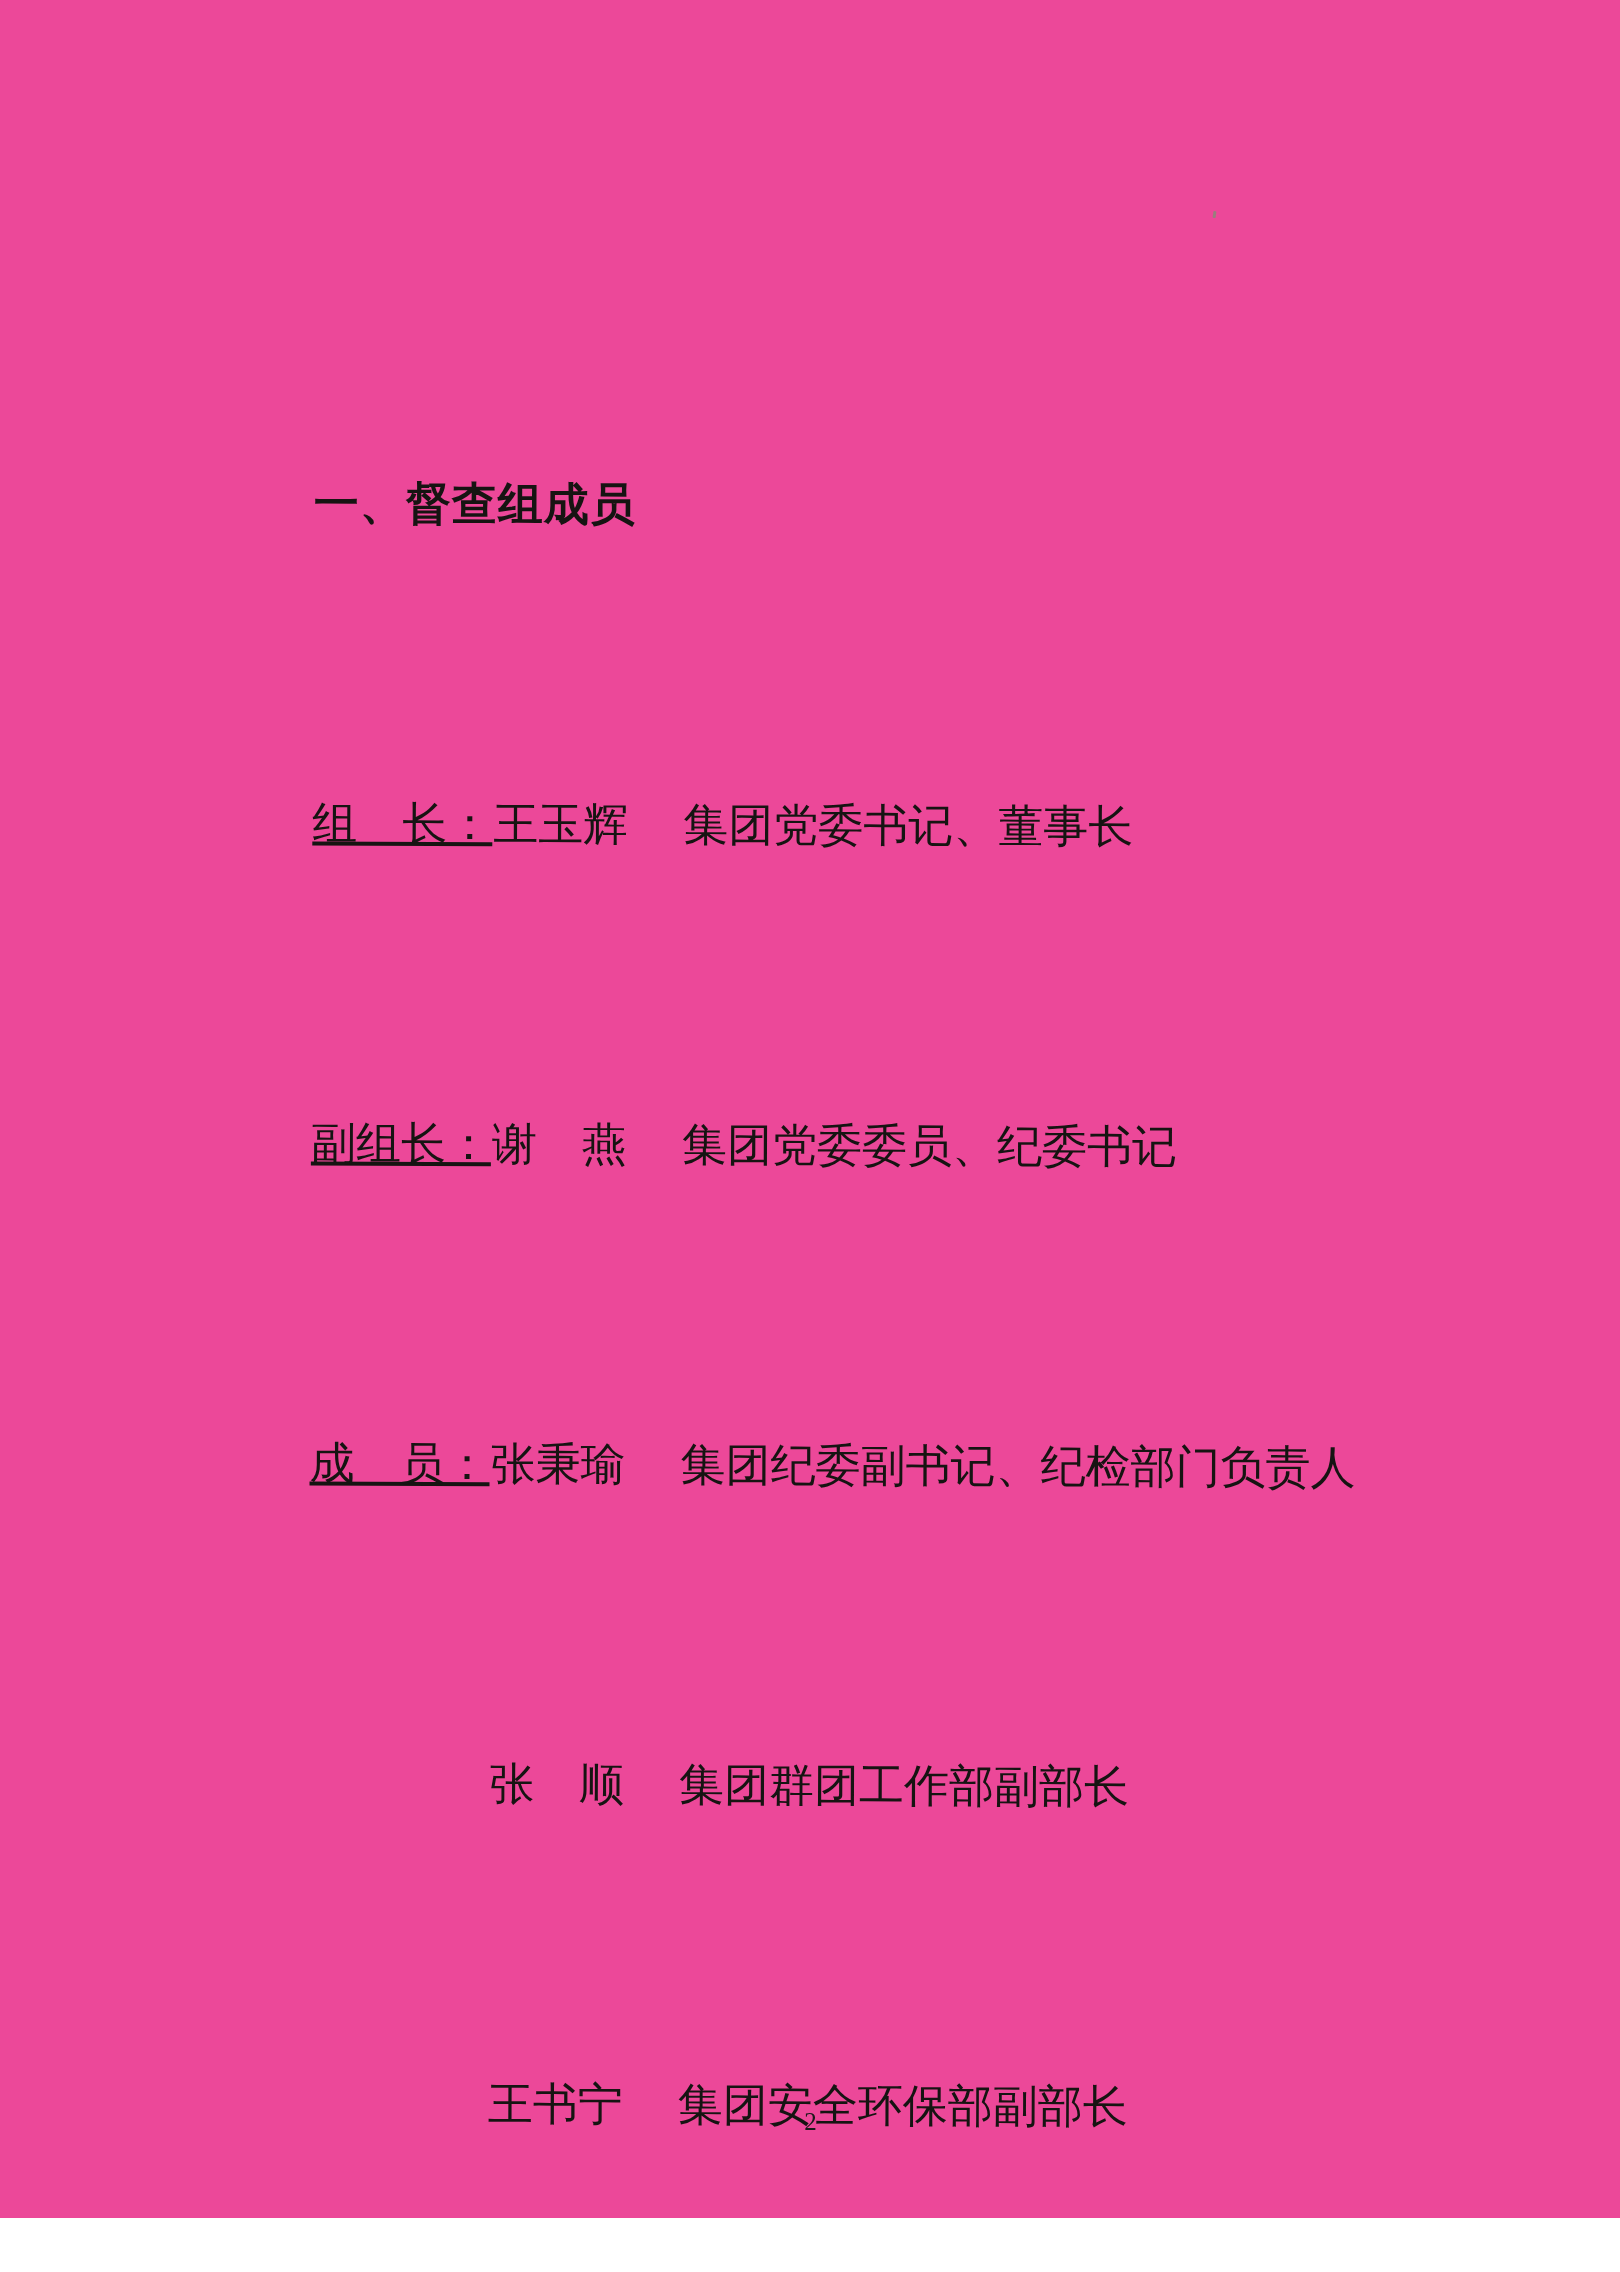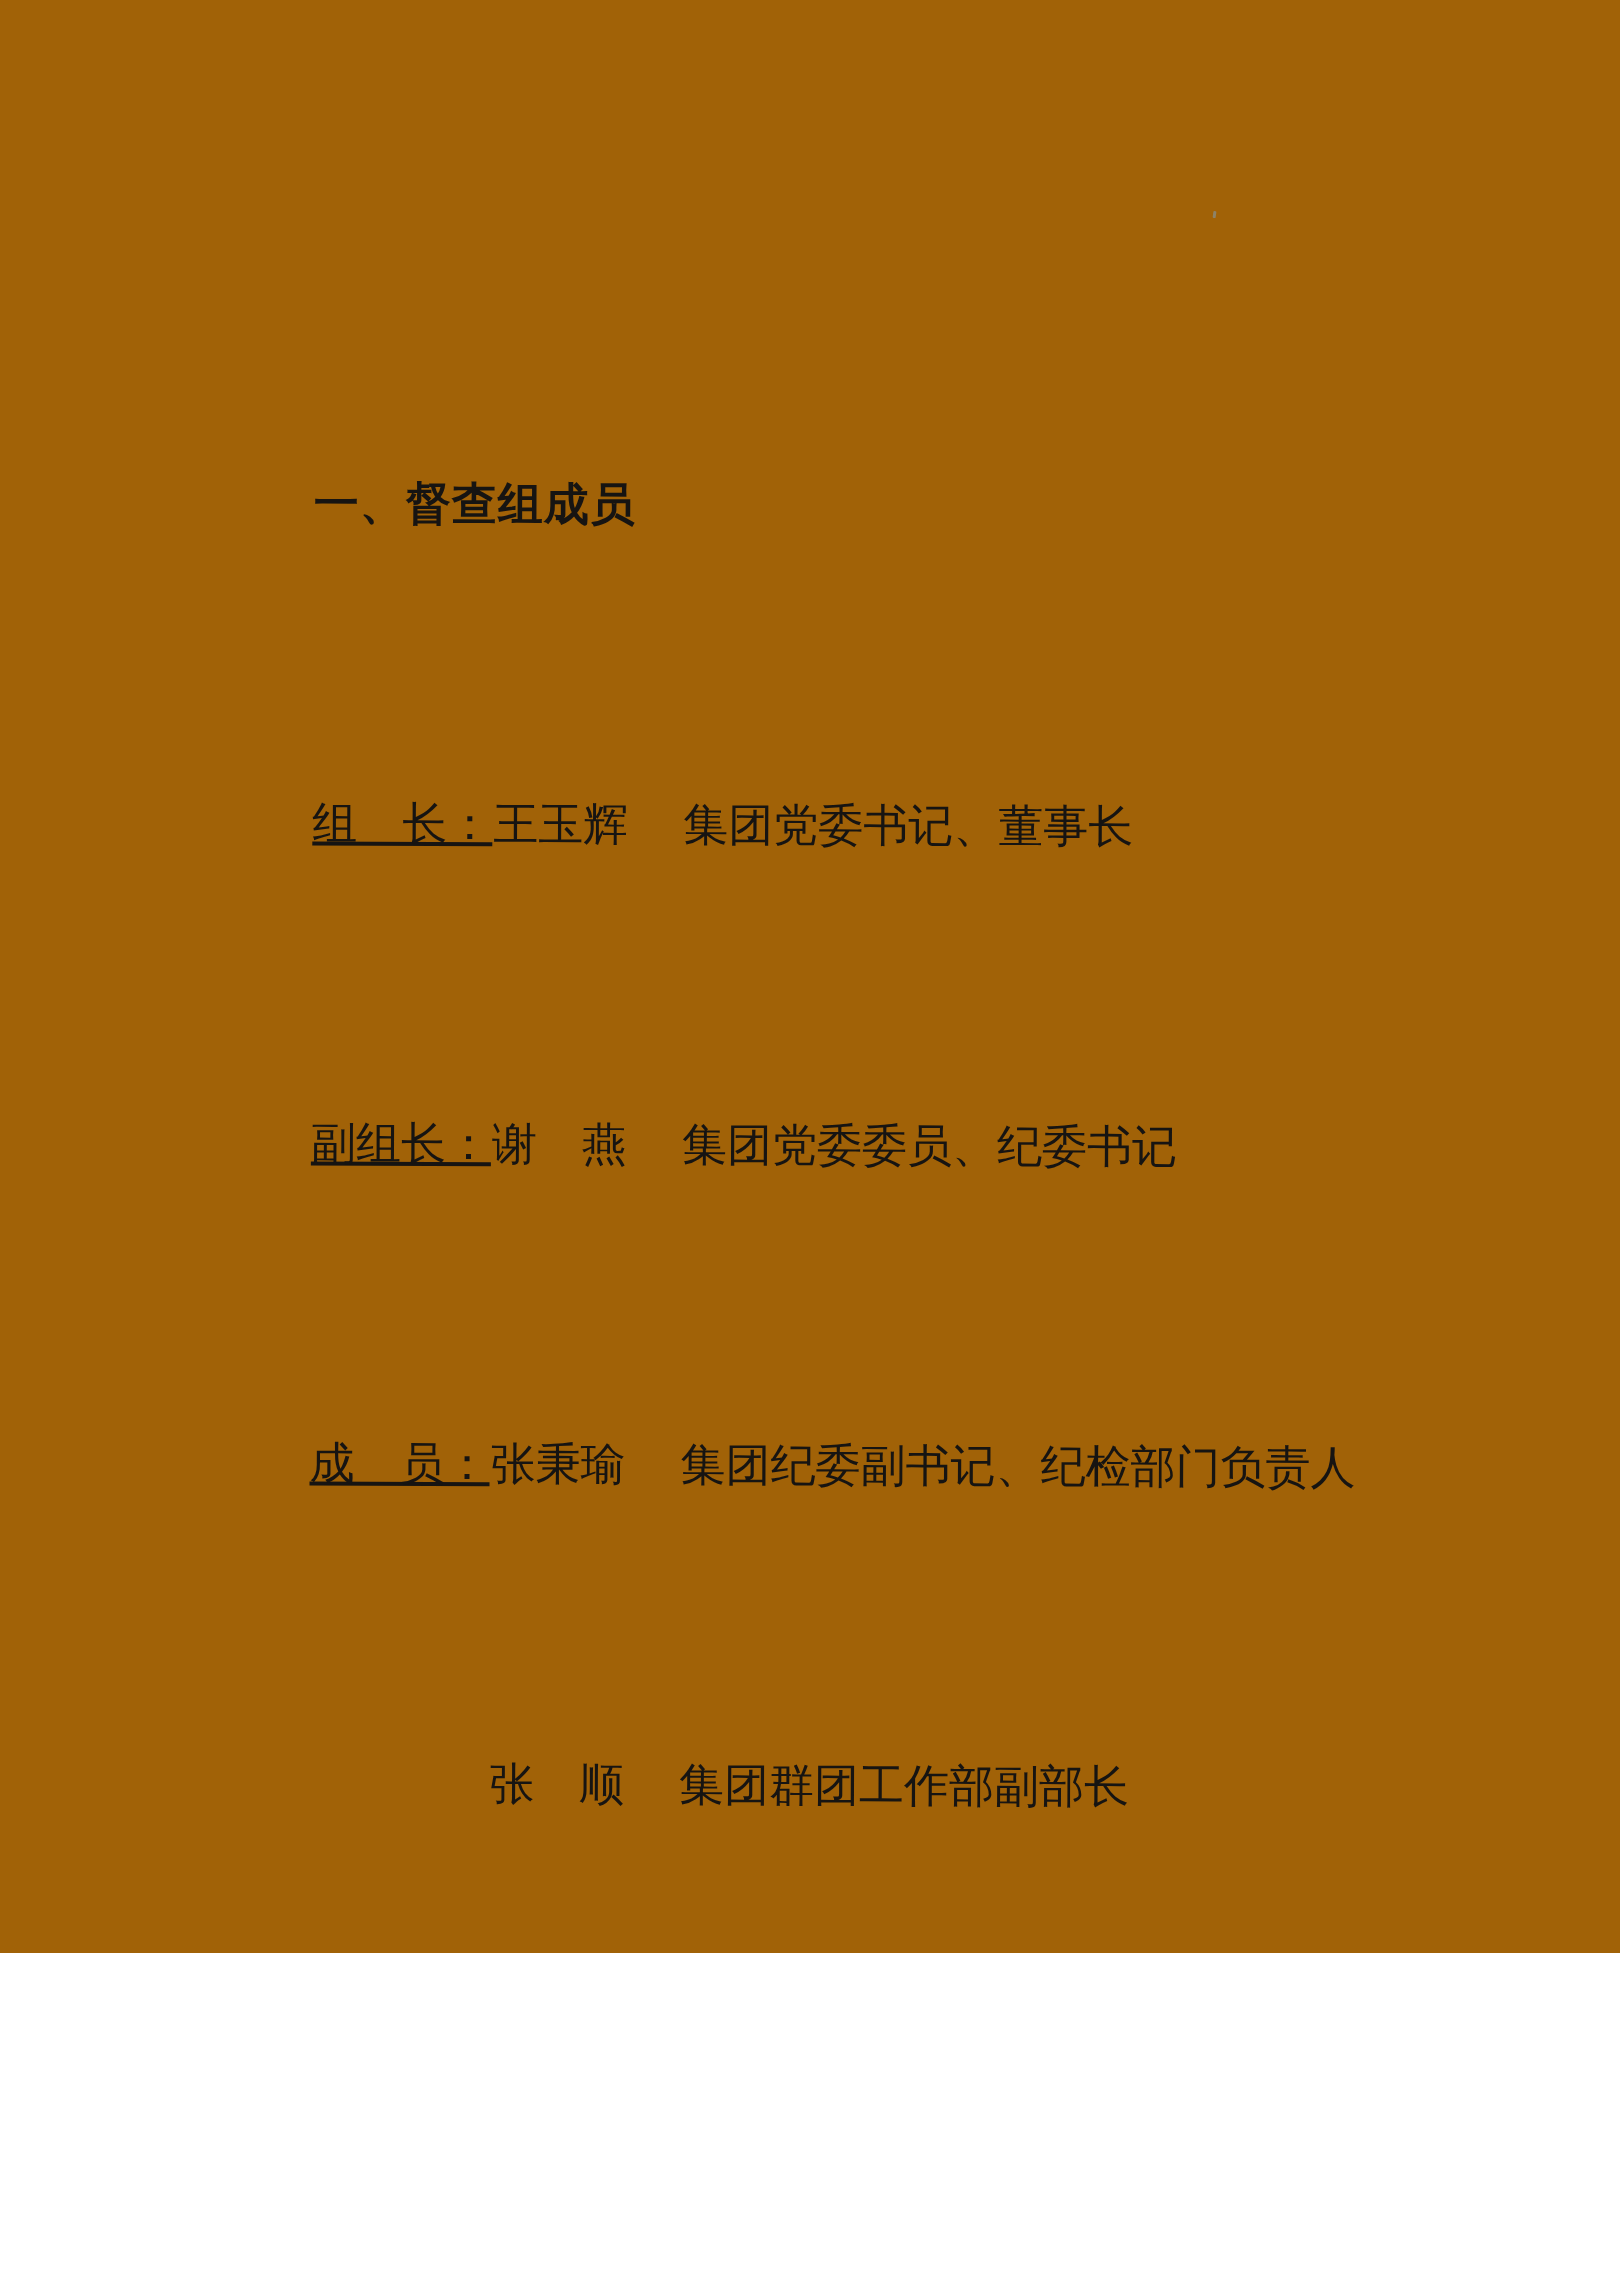--- a/index.html
+++ b/index.html
@@ -3,22 +3,22 @@
 <meta charset="utf-8">
 <style>
   html, body {
     margin: 0;
     padding: 0;
     background: #ffffff;
   }
   .page {
     position: relative;
     width: 1621px;
-    height: 1953px;
-    background: #a16207;
+    height: 2218px;
+    background: #ec4899;
     overflow: hidden;
     font-family: "Liberation Serif", serif;
     color: #161412;
   }
   .content {
     position: absolute;
     left: 224px;
     top: 223px;
     transform: rotate(0.25deg);
     transform-origin: 0 0;

